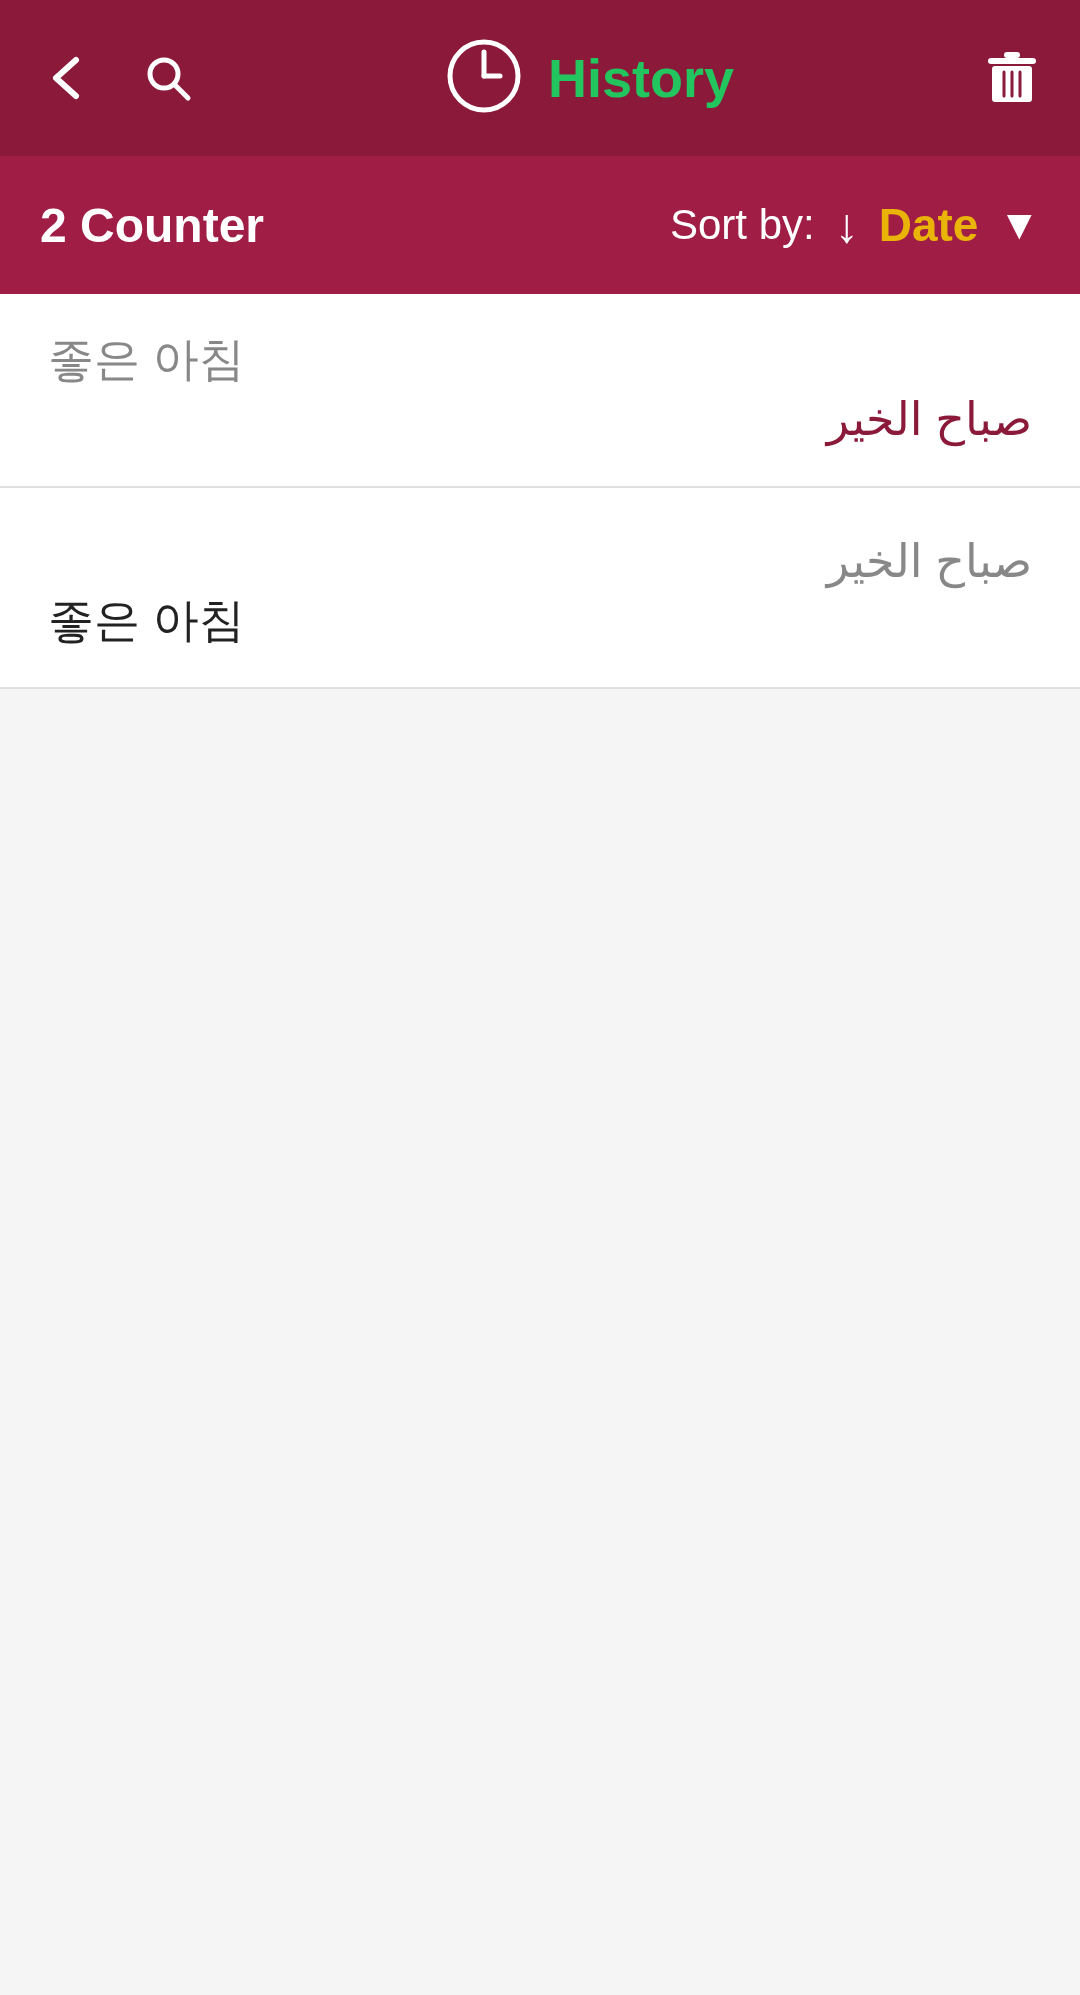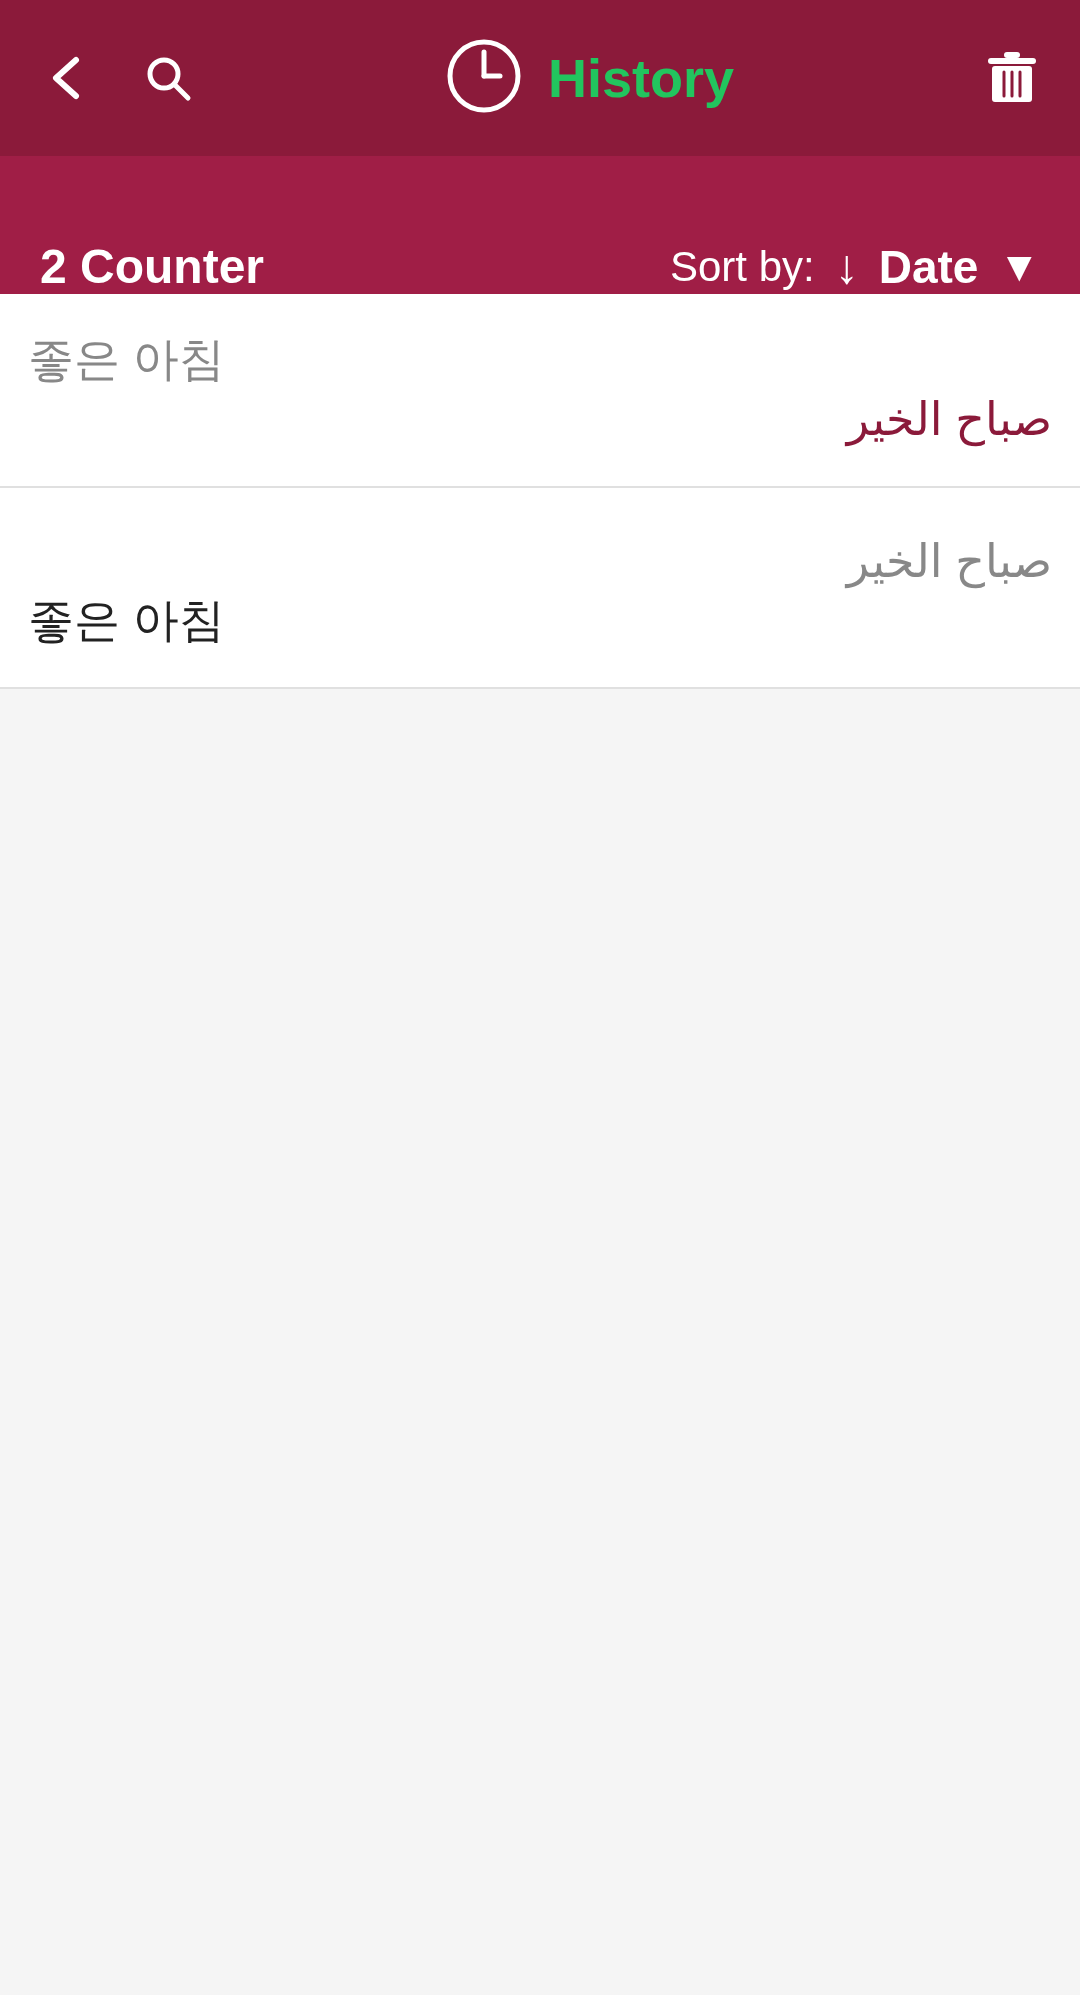--- a/index.html
+++ b/index.html
@@ -57,21 +57,21 @@
     .header-right {
       display: flex;
       align-items: center;
     }
 
     
     .sort-bar {
       background-color: #a01e46;
       height: 138px;
       display: flex;
-      align-items: flex-end;
+      align-items: center;
       padding: 0 40px;
       justify-content: space-between;
     }
 
     .counter-text {
       color: white;
       font-size: 48px;
       font-weight: bold;
     }
 
@@ -88,36 +88,36 @@
     }
 
     .sort-arrow {
       font-size: 48px;
       color: white;
     }
 
     .sort-value {
       font-size: 46px;
       font-weight: bold;
-      color: #ffffff;
+      color: #eab308;
     }
 
     .sort-chevron {
       font-size: 42px;
       color: white;
     }
 
     
     .list-container {
       background: white;
       margin-top: 0;
     }
 
     .list-item {
-      padding: 36px 28px;
+      padding: 36px 48px;
       border-bottom: 2px solid #e0e0e0;
       min-height: 140px;
       display: flex;
       flex-direction: column;
       justify-content: center;
     }
 
     .item-source {
       font-size: 46px;
       color: #888;

